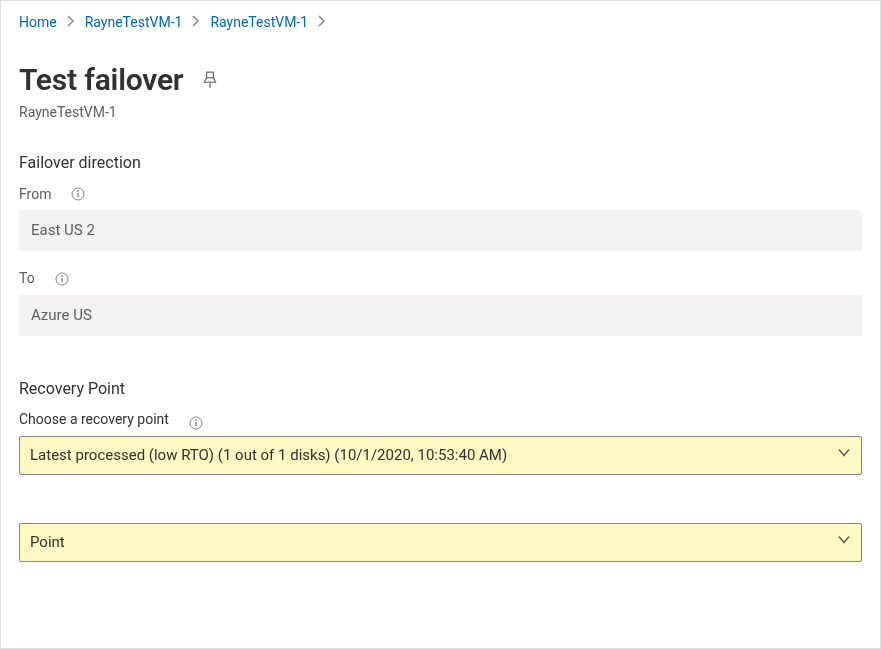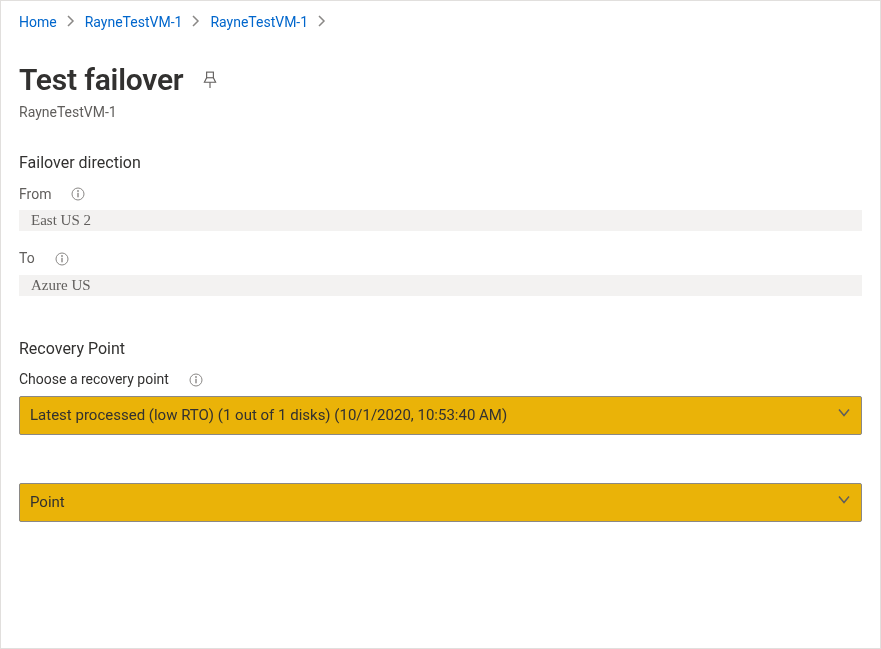--- a/index.html
+++ b/index.html
@@ -68,44 +68,43 @@
     margin-bottom: 18px;
   }
   .field-label-row {
     display: flex;
     align-items: center;
     gap: 20px;
     margin-bottom: 6px;
     color: var(--muted);
     font-size: 14px;
   }
-  .field-label-row.dark { color: var(--text); }
+  .field-label-row.dark { color: var(--text); align-items: flex-end; }
   .required { color: var(--required); margin-left: 2px; }
 
   
   .readonly {
     width: 100%;
     background: var(--readonly-bg);
     border: none;
-    padding: 0 12px;
+    padding: 10px 12px;
     color: var(--muted);
     font-size: 15px;
     border-radius: 0;
-    font-family: Liberation Serif, serif;
   }
 
   
   .select {
     width: 100%;
     border: 1px solid var(--border);
     border-radius: 2px;
     padding: 8px 40px 8px 10px;
     font-size: 15px;
     color: var(--text);
-    background: #eab308;
+    background: #fef9c3;
     display: flex;
     align-items: center;
     justify-content: space-between;
     cursor: pointer;
     position: relative;
   }
   .select .value { overflow: hidden; text-overflow: ellipsis; white-space: nowrap; }
   .select .chev {
     position: absolute;
     right: 10px;

